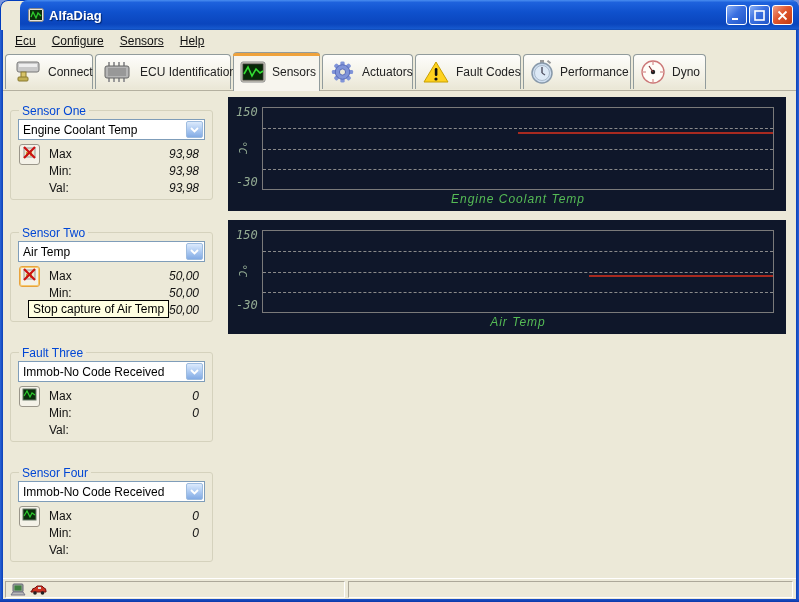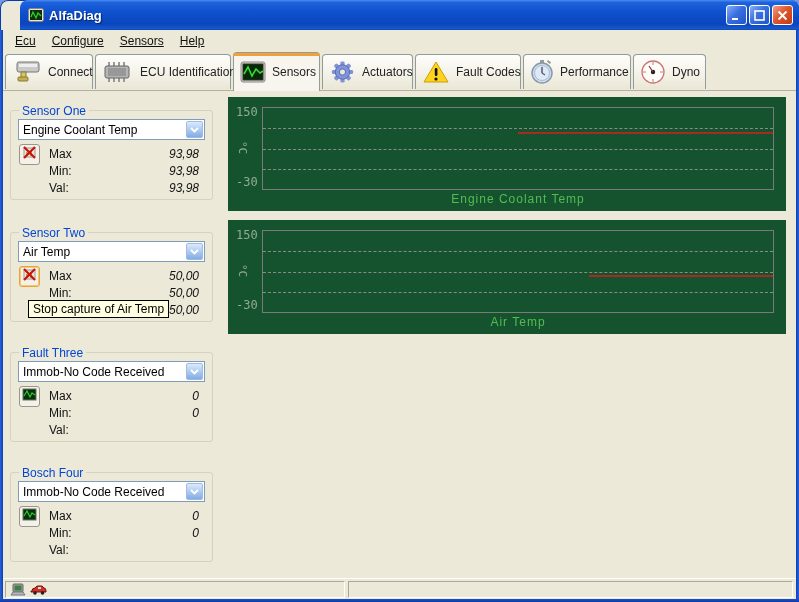--- a/index.html
+++ b/index.html
@@ -58,21 +58,21 @@
              border:1px solid #9a968a; border-radius:3px; display:flex; align-items:center; justify-content:center; }
   .cap-btn.hot { border-color:#e8a33d; box-shadow:0 0 0 1px #f5c96e inset; }
   .rows { position:absolute; top:34px; left:38px; right:13px; }
   .row { display:flex; justify-content:space-between; height:17px; align-items:center; }
   .row .lab { font-size:12px; color:#111; }
   .row .val { font-size:12px; color:#111;font-style:italic; }
 
   .tooltip { position:absolute; left:25px; top:209px; background:#ffffe1; border:1px solid #000;
              font-size:12px; color:#000; padding:1px 4px; z-index:9; white-space:nowrap; }
 
-  .chart-panel { position:absolute; left:225px; width:558px; height:114px; background:#14532d; }
+  .chart-panel { position:absolute; left:225px; width:558px; height:114px; background:#0f172a;font-style:italic; }
   .chart1 { top:6px; } .chart2 { top:129px; }
   .ytick { position:absolute; left:8px; font-family:"DejaVu Sans Mono", monospace;
            font-size:12px; color:#93ab93; }
   .ytick.top { top:8px; } .ytick.bot { top:78px; }
   .yunit { position:absolute; left:8px; top:44px; font-family:"DejaVu Sans Mono", monospace;
            font-size:11px; color:#93ab93; transform:rotate(90deg); transform-origin:center; }
   .plot { position:absolute; left:34px; top:10px; width:512px; height:83px;
           border:1px solid #7a7a7a; }
   .gridline { position:absolute; left:0; right:0; height:0; border-top:1px dashed #8a8a8a; }
   .trace { position:absolute; height:2px; }
@@ -335,21 +335,21 @@
           <span class="val">0</span>
         </div>
         <div class="row">
           <span class="lab">Val:</span>
           <span class="val"></span>
         </div>
       </div>
     </div>
 
     <div class="groupbox" style="top:381px">
-      <span class="groupbox-label">Bosch Four</span>
+      <span class="groupbox-label">Sensor Four</span>
       <div class="combo">
         <span class="combo-text">Immob-No Code Received</span>
         <span class="combo-btn">
           <svg width="9" height="6" viewBox="0 0 9 6">
               <path d="M1 1 L4.5 4.5 L8 1" fill="none" stroke="#fff" stroke-width="1.8"></path>
             </svg>
         </span>
       </div>
       <div class="cap-btn">
         <span>

